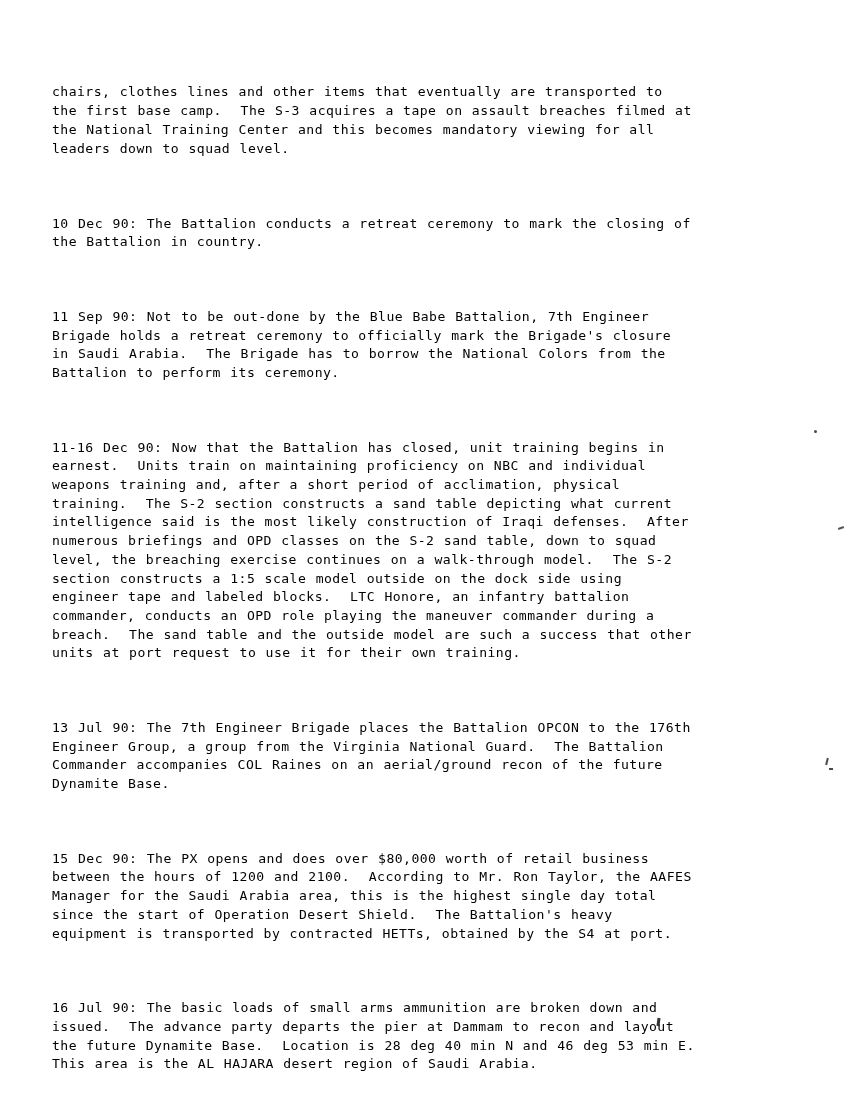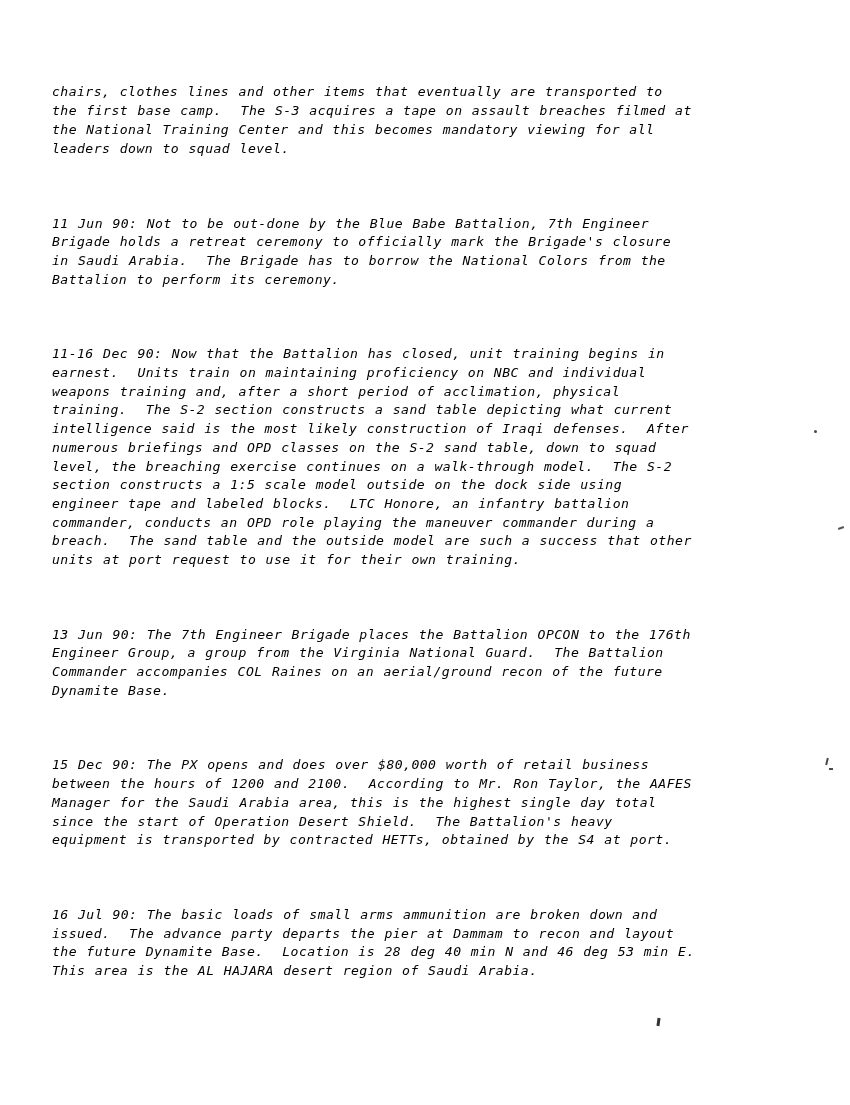--- a/index.html
+++ b/index.html
@@ -25,21 +25,20 @@
   .doc-body {
     font-size: 13.1px;
     line-height: 18.7px;
     letter-spacing: 0.46px;
     white-space: pre-wrap;
     word-spacing: 1px;
   }
   .para {
     margin: 0 0 18.5px 0;
     white-space: pre-wrap;
-    font-style: italic;
   }
   .para:first-child {
     margin-bottom: 19px;
   }
   .speck {
     position: absolute;
     background: #4a4a4a;
     width: 2px;
     height: 2px;
     border-radius: 50%;
@@ -52,37 +51,39 @@
 </style>
 </head>
 <body>
 
 <div class="page">
   <div class="doc-body">
     <p class="para">chairs, clothes lines and other items that eventually are transported to
 the first base camp.  The S-3 acquires a tape on assault breaches filmed at
 the National Training Center and this becomes mandatory viewing for all
 leaders down to squad level.</p>
-    <p class="para">11 Jun 90: Not to be out-done by the Blue Babe Battalion, 7th Engineer
+    <p class="para">10 Dec 90: The Battalion conducts a retreat ceremony to mark the closing of
+the Battalion in country.</p>
+    <p class="para">11 Sep 90: Not to be out-done by the Blue Babe Battalion, 7th Engineer
 Brigade holds a retreat ceremony to officially mark the Brigade's closure
 in Saudi Arabia.  The Brigade has to borrow the National Colors from the
 Battalion to perform its ceremony.</p>
     <p class="para">11-16 Dec 90: Now that the Battalion has closed, unit training begins in
 earnest.  Units train on maintaining proficiency on NBC and individual
 weapons training and, after a short period of acclimation, physical
 training.  The S-2 section constructs a sand table depicting what current
 intelligence said is the most likely construction of Iraqi defenses.  After
 numerous briefings and OPD classes on the S-2 sand table, down to squad
 level, the breaching exercise continues on a walk-through model.  The S-2
 section constructs a 1:5 scale model outside on the dock side using
 engineer tape and labeled blocks.  LTC Honore, an infantry battalion
 commander, conducts an OPD role playing the maneuver commander during a
 breach.  The sand table and the outside model are such a success that other
 units at port request to use it for their own training.</p>
-    <p class="para">13 Jun 90: The 7th Engineer Brigade places the Battalion OPCON to the 176th
+    <p class="para">13 Jul 90: The 7th Engineer Brigade places the Battalion OPCON to the 176th
 Engineer Group, a group from the Virginia National Guard.  The Battalion
 Commander accompanies COL Raines on an aerial/ground recon of the future
 Dynamite Base.</p>
     <p class="para">15 Dec 90: The PX opens and does over $80,000 worth of retail business
 between the hours of 1200 and 2100.  According to Mr. Ron Taylor, the AAFES
 Manager for the Saudi Arabia area, this is the highest single day total
 since the start of Operation Desert Shield.  The Battalion's heavy
 equipment is transported by contracted HETTs, obtained by the S4 at port.</p>
     <p class="para">16 Jul 90: The basic loads of small arms ammunition are broken down and
 issued.  The advance party departs the pier at Dammam to recon and layout

